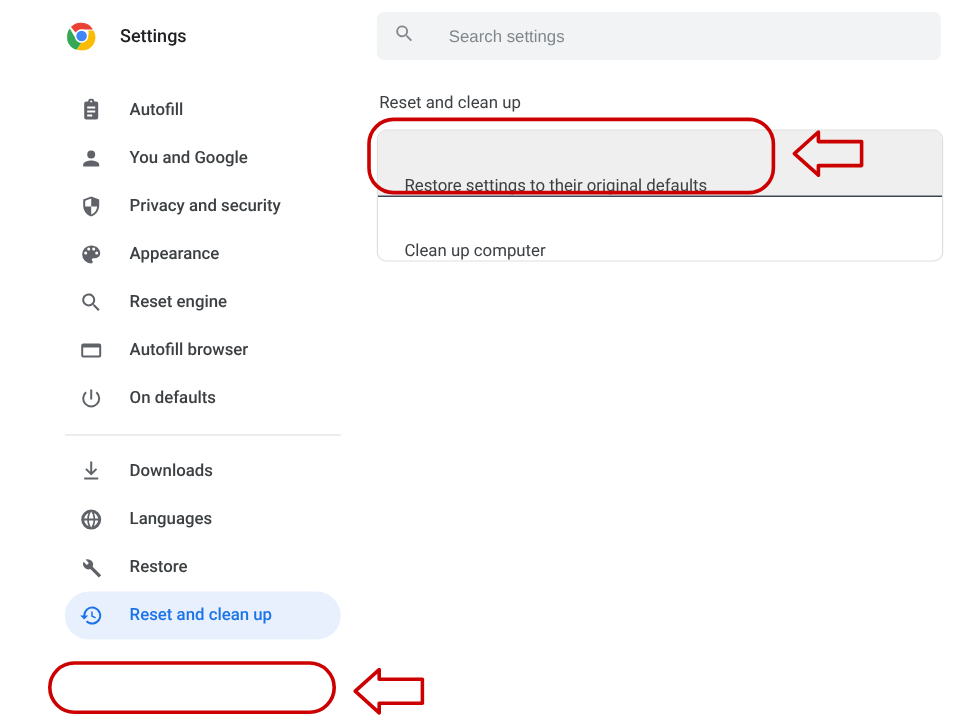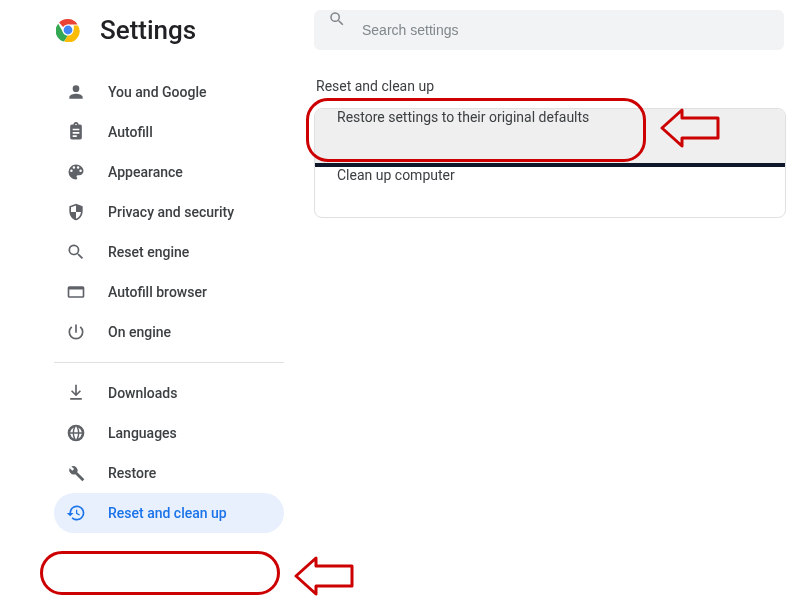--- a/index.html
+++ b/index.html
@@ -19,34 +19,36 @@
     align-items: center;
     padding: 14px 0 14px 56px;
     height: 60px;
   }
   .chrome-logo {
     width: 24px;
     height: 24px;
     margin-right: 20px;
   }
   .hdr-title {
-    font-size: 26px;
+    font-size: 15px;
     font-weight: 500;
     color: #202124;
   }
   .search-wrap {
     position: absolute;
     left: 314px;
     top: 10px;
     width: 470px;
     height: 40px;
     background: #f1f3f4;
     border-radius: 6px;
     display: flex;
+    align-items: center;
     padding: 0 14px;
+    gap: 12px;
   }
   .search-wrap svg { flex-shrink: 0; }
   .search-input {
     border: none;
     background: transparent;
     outline: none;
     font-size: 14px;
     color: #5f6368;
     margin-left: 14px;
     width: 100%;
@@ -107,27 +109,27 @@
     padding-left: 2px;
   }
   .card {
     border: 1px solid #e0e0e0;
     border-radius: 8px;
     overflow: hidden;
   }
   .row {
     height: 54px;
     display: flex;
-    align-items: flex-start;
+    align-items: flex-end;
     padding: 0 22px;
     font-size: 14px;
     color: #3c4043;
     cursor: pointer;
   }
-  .row + .row { border-top: 4px solid #0f172a; }
+  .row + .row { border-top: 1px solid #0f172a; }
   .row.hi { background: #efefef; }
 
   
   .anno {
     position: absolute;
     border: 3px solid #cc0000;
     border-radius: 22px;
     pointer-events: none;
   }
   .arrow {
@@ -160,56 +162,56 @@
     </svg>
   </span>
   <input class="search-input" placeholder="Search settings" style="">
 </div>
 
 <div class="sidebar">
 
   <div class="side-item">
     <span class="ic">
       <svg width="20" height="20" viewBox="0 0 24 24" fill="currentColor">
+          <path d="M17 3h-2a3 3 0 0 0-6 0H7a2 2 0 0 0-2 2v14a2 2 0 0 0 2 2h10a2 2 0 0 0 2-2V5a2 2 0 0 0-2-2zm-5-1a1 1 0 1 1-1 1 1 1 0 0 1 1-1zM8 8h8v2H8zm0 4h8v2H8zm0 4h5v2H8z"></path>
+        </svg>
+    </span>
+    <span class="lbl">Autofill</span>
+  </div>
+
+  <div class="side-item">
+    <span class="ic">
+      <svg width="20" height="20" viewBox="0 0 24 24" fill="currentColor">
           <path d="M12 12a4 4 0 1 0-4-4 4 4 0 0 0 4 4zm0 2c-2.67 0-8 1.34-8 4v2h16v-2c0-2.66-5.33-4-8-4z"></path>
         </svg>
     </span>
     <span class="lbl">You and Google</span>
   </div>
 
   <div class="side-item">
     <span class="ic">
       <svg width="20" height="20" viewBox="0 0 24 24" fill="currentColor">
-          <path d="M17 3h-2a3 3 0 0 0-6 0H7a2 2 0 0 0-2 2v14a2 2 0 0 0 2 2h10a2 2 0 0 0 2-2V5a2 2 0 0 0-2-2zm-5-1a1 1 0 1 1-1 1 1 1 0 0 1 1-1zM8 8h8v2H8zm0 4h8v2H8zm0 4h5v2H8z"></path>
-        </svg>
-    </span>
-    <span class="lbl">Autofill</span>
+          <path d="M12 2 4 5v6c0 5 3.4 9.7 8 11 4.6-1.3 8-6 8-11V5l-8-3zm0 10h6c-.5 3.7-2.8 7-6 8V12H6V6.3l6-2.2V12z"></path>
+        </svg>
+    </span>
+    <span class="lbl">Privacy and security</span>
   </div>
 
   <div class="side-item">
     <span class="ic">
       <svg width="20" height="20" viewBox="0 0 24 24" fill="currentColor">
           <path d="M12 3a9 9 0 0 0 0 18 1.5 1.5 0 0 0 1.06-2.56 1.5 1.5 0 0 1 1.06-2.56H16a5 5 0 0 0 5-5C21 6.58 16.97 3 12 3zM6.5 12A1.5 1.5 0 1 1 8 10.5 1.5 1.5 0 0 1 6.5 12zm3-4A1.5 1.5 0 1 1 11 6.5 1.5 1.5 0 0 1 9.5 8zm5 0A1.5 1.5 0 1 1 16 6.5 1.5 1.5 0 0 1 14.5 8zm3 4A1.5 1.5 0 1 1 19 10.5 1.5 1.5 0 0 1 17.5 12z"></path>
         </svg>
     </span>
     <span class="lbl">Appearance</span>
   </div>
 
   <div class="side-item">
     <span class="ic">
       <svg width="20" height="20" viewBox="0 0 24 24" fill="currentColor">
-          <path d="M12 2 4 5v6c0 5 3.4 9.7 8 11 4.6-1.3 8-6 8-11V5l-8-3zm0 10h6c-.5 3.7-2.8 7-6 8V12H6V6.3l6-2.2V12z"></path>
-        </svg>
-    </span>
-    <span class="lbl">Privacy and security</span>
-  </div>
-
-  <div class="side-item">
-    <span class="ic">
-      <svg width="20" height="20" viewBox="0 0 24 24" fill="currentColor">
           <path d="M15.5 14h-.79l-.28-.27a6.5 6.5 0 1 0-.7.7l.27.28v.79l5 4.99L20.49 19l-4.99-5zm-6 0A4.5 4.5 0 1 1 14 9.5 4.49 4.49 0 0 1 9.5 14z"></path>
         </svg>
     </span>
     <span class="lbl">Reset engine</span>
   </div>
 
   <div class="side-item">
     <span class="ic">
       <svg width="20" height="20" viewBox="0 0 24 24" fill="currentColor">
           <path d="M4 5h16a2 2 0 0 1 2 2v10a2 2 0 0 1-2 2H4a2 2 0 0 1-2-2V7a2 2 0 0 1 2-2zm0 4v8h16V9H4z"></path>
@@ -217,21 +219,21 @@
     </span>
     <span class="lbl">Autofill browser</span>
   </div>
 
   <div class="side-item">
     <span class="ic">
       <svg width="20" height="20" viewBox="0 0 24 24" fill="currentColor">
           <path d="M13 3h-2v10h2V3zm4.83 2.17-1.42 1.42A7 7 0 1 1 7.6 6.58L6.17 5.17a9 9 0 1 0 11.66 0z"></path>
         </svg>
     </span>
-    <span class="lbl">On engine</span>
+    <span class="lbl">On defaults</span>
   </div>
 
   <hr class="sep">
 
   <div class="side-item">
     <span class="ic">
       <svg width="20" height="20" viewBox="0 0 24 24" fill="currentColor">
           <path d="M5 20h14v-2H5v2zm7-18-1 0v10.17l-3.59-3.58L6 10l6 6 6-6-1.41-1.41L13 12.17V2h-1z"></path>
         </svg>
     </span>

